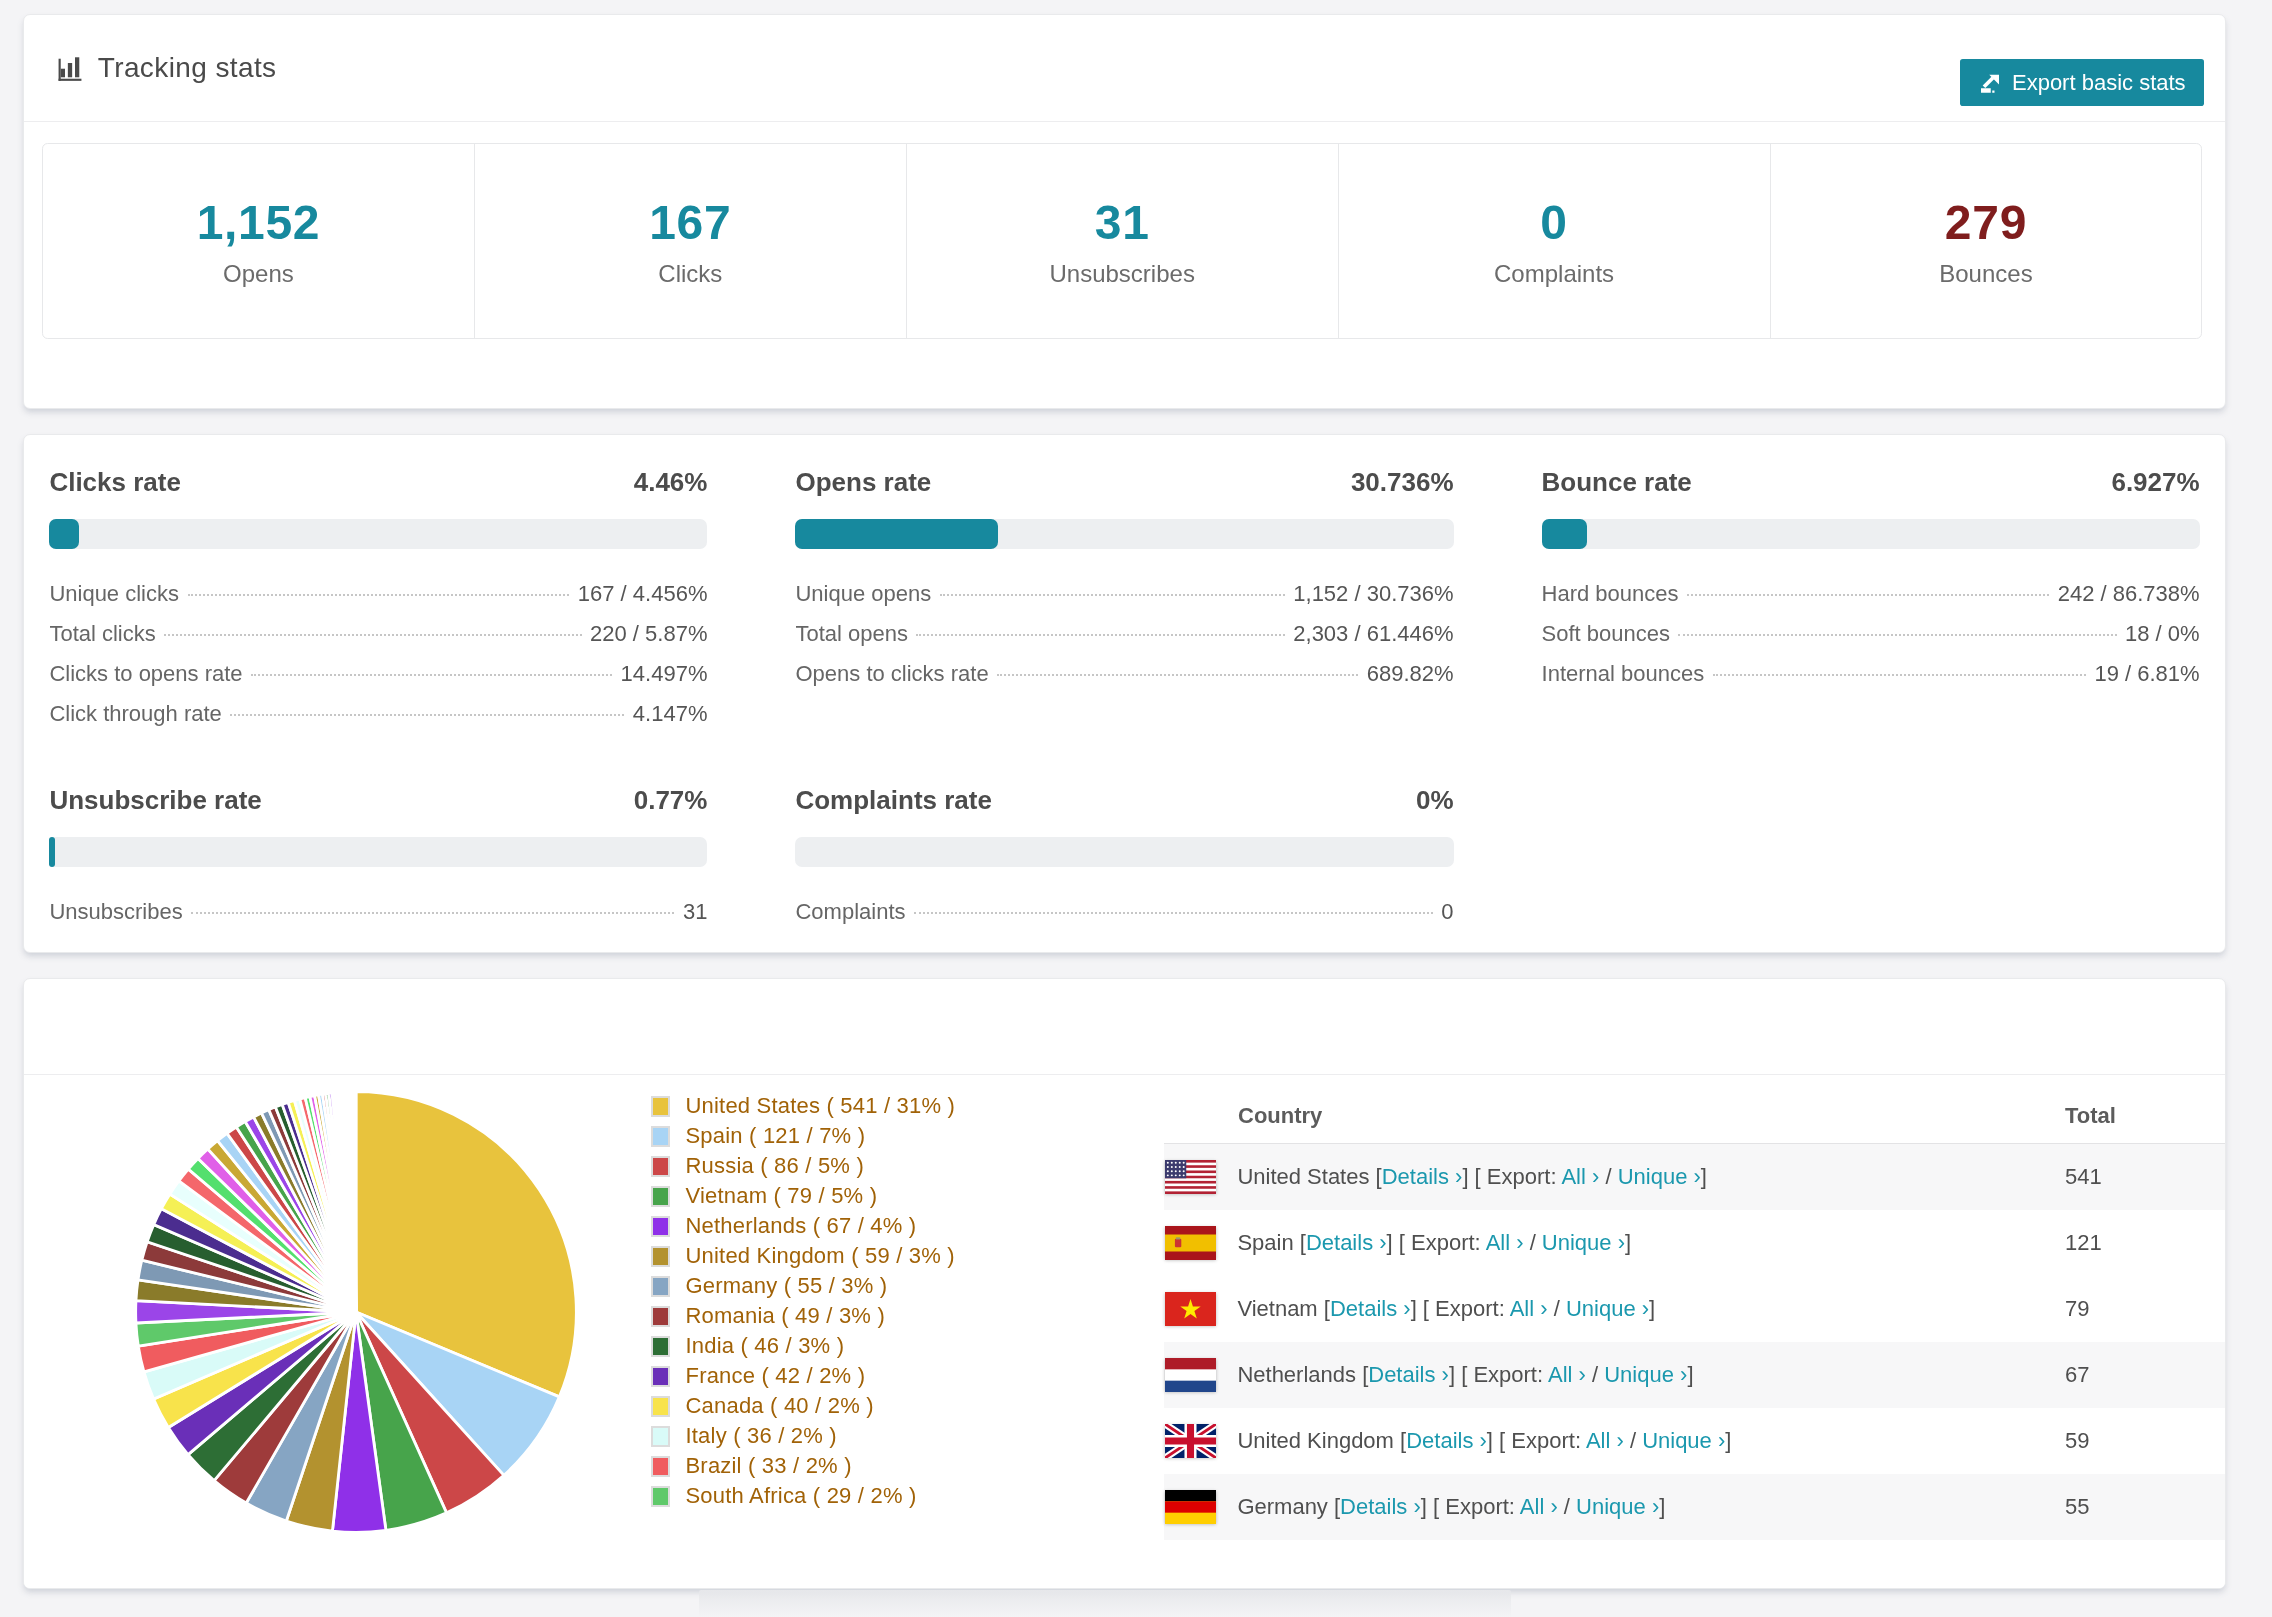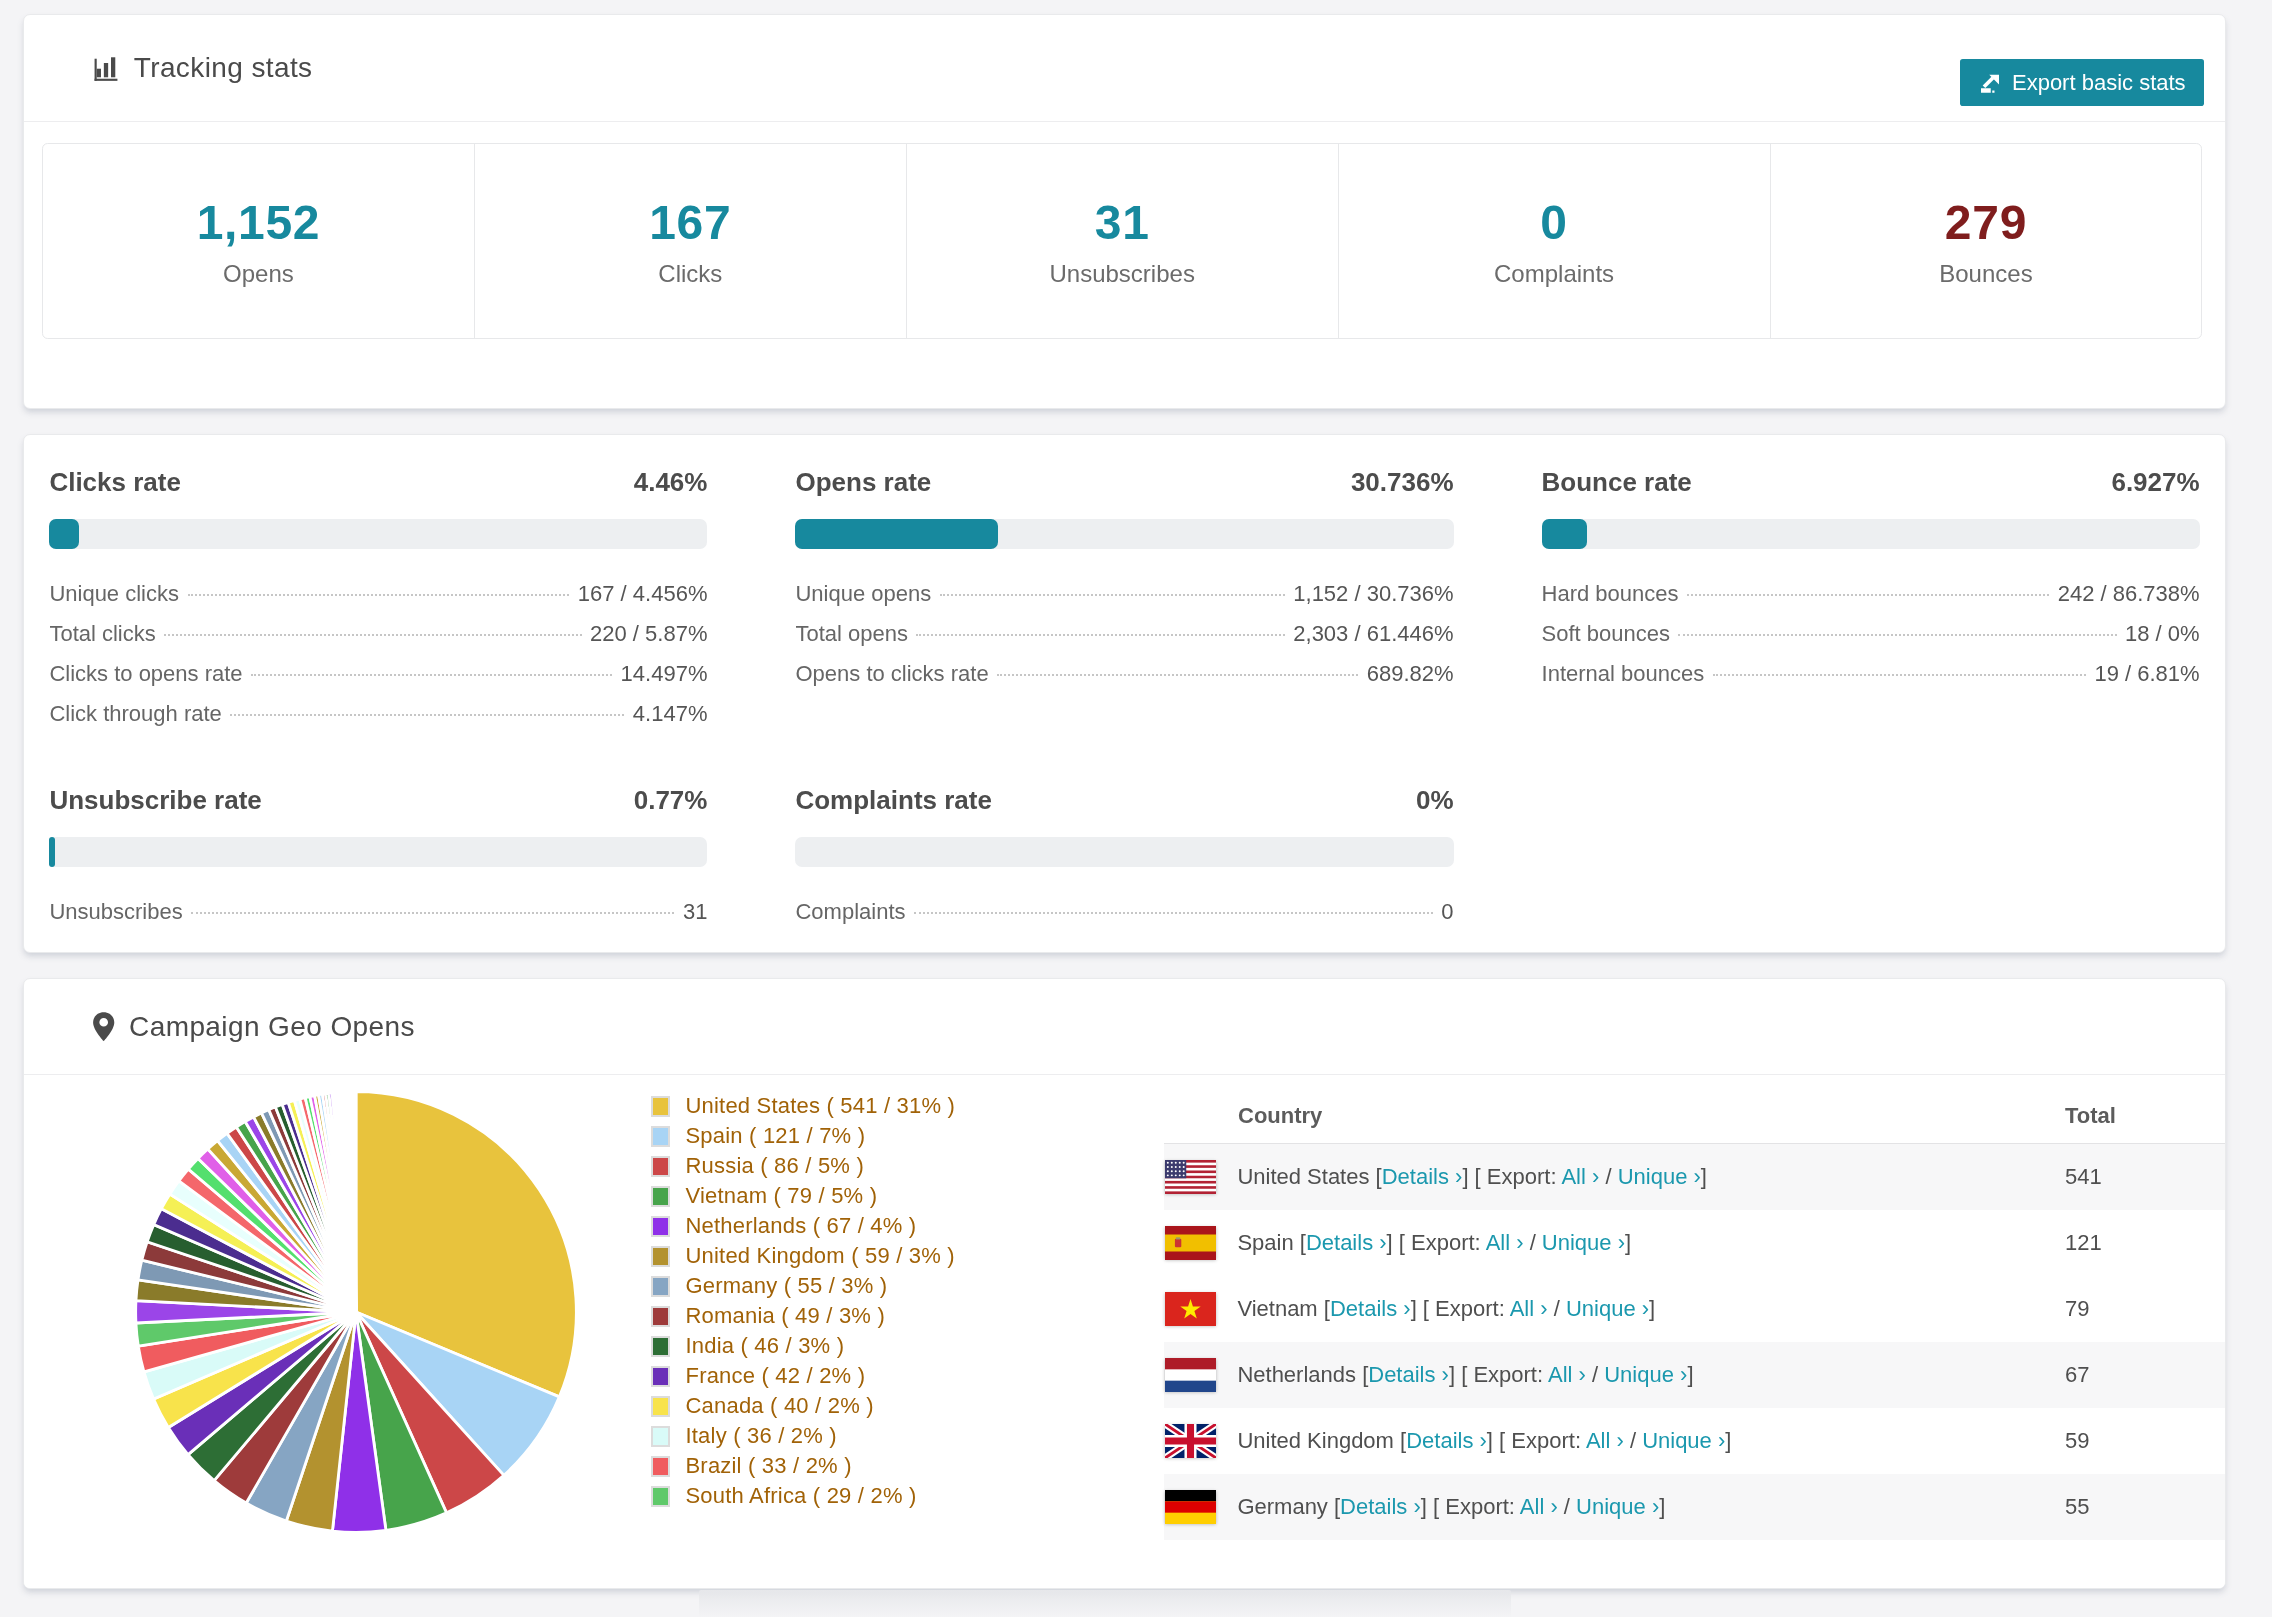--- a/index.html
+++ b/index.html
@@ -11,21 +11,21 @@
     overflow:hidden;
     color:#4a4a4a;
   }
   .card {
     position:absolute; left:23px; width:2203px;
     background:#fff; border:0.7px solid #e9eaec; border-radius:7px;
     box-shadow:0 4.2px 6.4px -1.4px rgba(120,130,150,.30);
   }
   
   .card1 { top:14px; height:395px; }
-  .card-header { height:106px; display:flex; align-items:center; padding-left:31px; position:relative;margin-left:36px; }
+  .card-header { height:106px; display:flex; align-items:center; padding-left:31px; position:relative; }
   .card-title { font-size:28px; color:#4a4a4a; letter-spacing:0.4px; }
   .hdr-icon { margin-right:12.7px; display:flex; }
   .export-btn {
     position:absolute; right:21px; top:44px; height:47px;
     display:flex; align-items:center; gap:10px; padding:0 18.4px;
     border:none; border-radius:2.8px; color:#fff; font-size:22px;
     font-family:"Liberation Sans",sans-serif; cursor:pointer;
   }
   .hdr-divider { position:absolute; top:106px; left:0; right:0; border-top:1.4px solid #ededef; }
   .summary-box {
@@ -231,28 +231,20 @@
         <div class="srow">
           <span>Complaints</span>
           <span class="leader"></span>
           <span class="sval">0</span>
         </div>
       </div>
     </div>
 </div>
 
 <div class="card card3">
-  <div class="card-header">
-    <span class="hdr-icon">
-      <svg width="25.4" height="32" viewBox="0 0 24 30">
-        <path d="M12 1 C6 1 2 5.4 2 10.8 C2 18 12 28.5 12 28.5 S22 18 22 10.8 C22 5.4 18 1 12 1 Z M12 14.6 a4.1 4.1 0 1 1 0 -8.2 a4.1 4.1 0 0 1 0 8.2 Z" fill="#4a4a4a"></path>
-      </svg>
-    </span>
-    <span class="card-title">Campaign Geo Opens</span>
-  </div>
   <div class="hdr-divider"></div>
 
   <div id="pie-wrap"><svg width="452" height="452" viewBox="0 0 640 640">
         <path d="M320 320 L320.00 8.00 A312 312 0 0 1 607.95 440.12 Z" fill="#e8c33d" stroke="#ffffff" stroke-width="4"></path>
         <path d="M320 320 L607.95 440.12 A312 312 0 0 1 529.43 551.27 Z" fill="#a8d4f5" stroke="#ffffff" stroke-width="4"></path>
         <path d="M320 320 L529.43 551.27 A312 312 0 0 1 448.18 604.45 Z" fill="#cc4748" stroke="#ffffff" stroke-width="4"></path>
         <path d="M320 320 L448.18 604.45 A312 312 0 0 1 362.39 629.11 Z" fill="#47a44b" stroke="#ffffff" stroke-width="4"></path>
         <path d="M320 320 L362.39 629.11 A312 312 0 0 1 286.62 630.21 Z" fill="#8f30e8" stroke="#ffffff" stroke-width="4"></path>
         <path d="M320 320 L286.62 630.21 A312 312 0 0 1 221.38 616.00 Z" fill="#b3922f" stroke="#ffffff" stroke-width="4"></path>
         <path d="M320 320 L221.38 616.00 A312 312 0 0 1 164.57 590.53 Z" fill="#86a5c3" stroke="#ffffff" stroke-width="4"></path>

